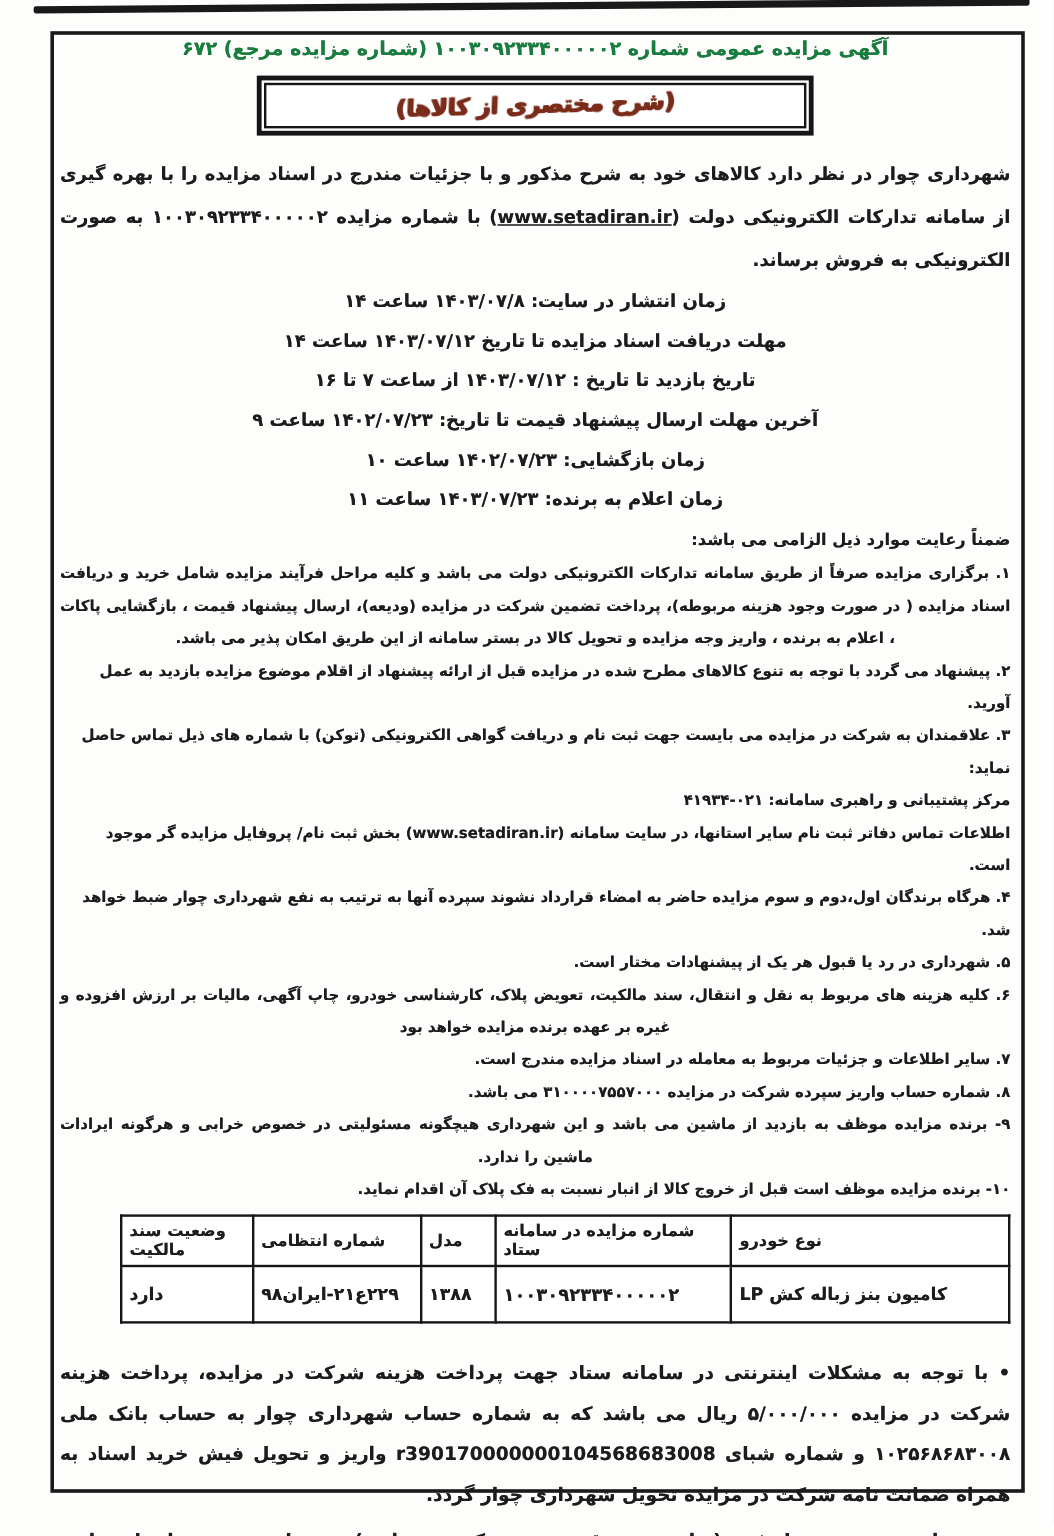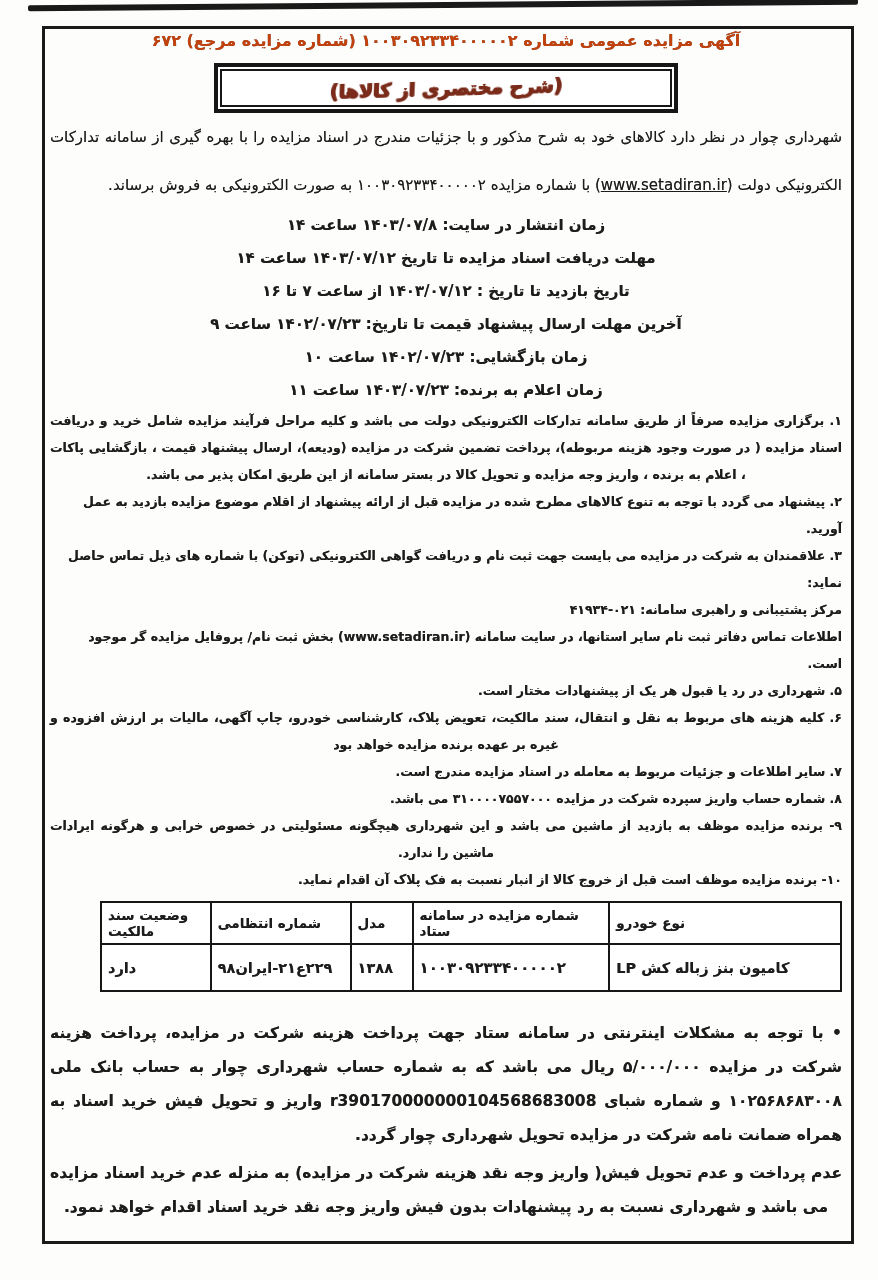--- a/index.html
+++ b/index.html
@@ -44,21 +44,22 @@
     display:flex;align-items:center;justify-content:center;
   }
   .summary-title{
     font-size:19px;font-weight:bold;
     transform:rotate(-1.6deg) skewX(-4deg);
     filter:blur(0.35px);
     text-shadow:0.8px 0 0 currentColor,-0.8px 0 0 currentColor,0 0.5px 0 currentColor;
     letter-spacing:1px;
   }
   .intro{
-    font-size:15px;font-weight:normal;line-height:48px;
+    margin-top:14px;
+    font-size:15px;font-weight:bold;line-height:36px;
     text-align:justify;text-align-last:right;
   }
   .intro .url{text-decoration:underline;}
   .schedule div{
     font-size:15px;font-weight:bold;line-height:33px;
     text-align:center;
   }
   .note-heading{
     font-size:13.5px;font-weight:bold;line-height:28px;margin-top:3px;
     text-align:right;
@@ -101,48 +102,50 @@
 </head>
 <body>
 
 <div class="page">
 
   <div class="scan-edge-top"></div>
   <div class="doc-border"></div>
 
   <div class="doc-content">
 
-    <div class="header-title" style="color:#c2410c">آگهی مزایده عمومی شماره ۱۰۰۳۰۹۲۳۳۴۰۰۰۰۰۲ (شماره مزایده مرجع)  ۶۷۲</div>
+    <div class="header-title" style="color:#15803d">آگهی مزایده عمومی شماره ۱۰۰۳۰۹۲۳۳۴۰۰۰۰۰۲ (شماره مزایده مرجع)  ۶۷۲</div>
 
     <div class="summary-box">
       <div class="summary-box-inner">
         <span class="summary-title" style="color:#7a2b1a">(شرح مختصری از کالاها)</span>
       </div>
     </div>
 
     <div class="intro">
       <span>شهرداری چوار در نظر دارد کالاهای خود به شرح مذکور و با جزئیات مندرج در اسناد مزایده را با بهره گیری از سامانه تدارکات الکترونیکی دولت (</span><span class="url" dir="ltr">www.setadiran.ir</span><span>) با شماره مزایده ۱۰۰۳۰۹۲۳۳۴۰۰۰۰۰۲ به صورت الکترونیکی به فروش برساند.</span>
     </div>
 
     <div class="schedule">
       <div>زمان انتشار در سایت: ۱۴۰۳/۰۷/۸ ساعت ۱۴</div>
       <div>مهلت دریافت اسناد مزایده تا تاریخ  ۱۴۰۳/۰۷/۱۲  ساعت ۱۴</div>
       <div>تاریخ بازدید تا تاریخ : ۱۴۰۳/۰۷/۱۲  از ساعت ۷ تا ۱۶</div>
       <div>آخرین مهلت ارسال پیشنهاد قیمت تا تاریخ: ۱۴۰۲/۰۷/۲۳ ساعت ۹</div>
       <div>زمان بازگشایی: ۱۴۰۲/۰۷/۲۳ ساعت ۱۰</div>
       <div>زمان اعلام به برنده: ۱۴۰۳/۰۷/۲۳  ساعت ۱۱</div>
     </div>
 
+    <div class="note-heading">ضمناً رعایت موارد ذیل الزامی می باشد:</div>
 
     <div class="conditions">
       <div class="wide">۱. برگزاری مزایده صرفاً از طریق سامانه تدارکات الکترونیکی دولت می باشد و کلیه مراحل فرآیند مزایده شامل خرید و دریافت اسناد مزایده ( در صورت وجود هزینه مربوطه)، پرداخت تضمین شرکت در مزایده (ودیعه)، ارسال پیشنهاد قیمت ، بازگشایی پاکات ، اعلام به برنده ، واریز وجه مزایده و تحویل کالا در بستر سامانه از این طریق امکان پذیر می باشد.</div>
       <div>۲. پیشنهاد می گردد با توجه به تنوع کالاهای مطرح شده در مزایده قبل از ارائه پیشنهاد از اقلام موضوع مزایده بازدید به عمل آورید.</div>
       <div>۳. علاقمندان به شرکت در مزایده می بایست جهت ثبت نام و دریافت گواهی الکترونیکی (توکن) با شماره های ذیل تماس حاصل نماید:</div>
       <div>مرکز پشتیبانی و راهبری سامانه: ۰۲۱-۴۱۹۳۴</div>
       <div>اطلاعات تماس دفاتر ثبت نام سایر استانها، در سایت سامانه (www.setadiran.ir) بخش ثبت نام/ پروفایل مزایده گر موجود است.</div>
+      <div>۴. هرگاه برندگان اول،دوم و سوم مزایده حاضر به امضاء قرارداد نشوند سپرده آنها به ترتیب به نفع شهرداری چوار ضبط خواهد شد.</div>
       <div>۵. شهرداری در رد یا قبول هر یک از پیشنهادات مختار است.</div>
       <div class="wide">۶. کلیه هزینه های مربوط به نقل و انتقال، سند مالکیت، تعویض پلاک، کارشناسی خودرو، چاپ آگهی، مالیات بر ارزش افزوده و غیره بر عهده برنده مزایده خواهد بود</div>
       <div>۷. سایر اطلاعات و جزئیات مربوط به معامله در اسناد مزایده مندرج است.</div>
       <div>۸. شماره حساب واریز سپرده شرکت در مزایده ۳۱۰۰۰۰۷۵۵۷۰۰۰ می باشد.</div>
       <div class="wide">۹- برنده مزایده موظف به بازدید از ماشین می باشد و این شهرداری هیچگونه مسئولیتی در خصوص خرابی و هرگونه ایرادات ماشین را ندارد.</div>
       <div>۱۰- برنده مزایده موظف است قبل از خروج کالا از انبار نسبت به فک پلاک آن اقدام نماید.</div>
     </div>
 
     <table class="vehicle-table">
       <colgroup>

